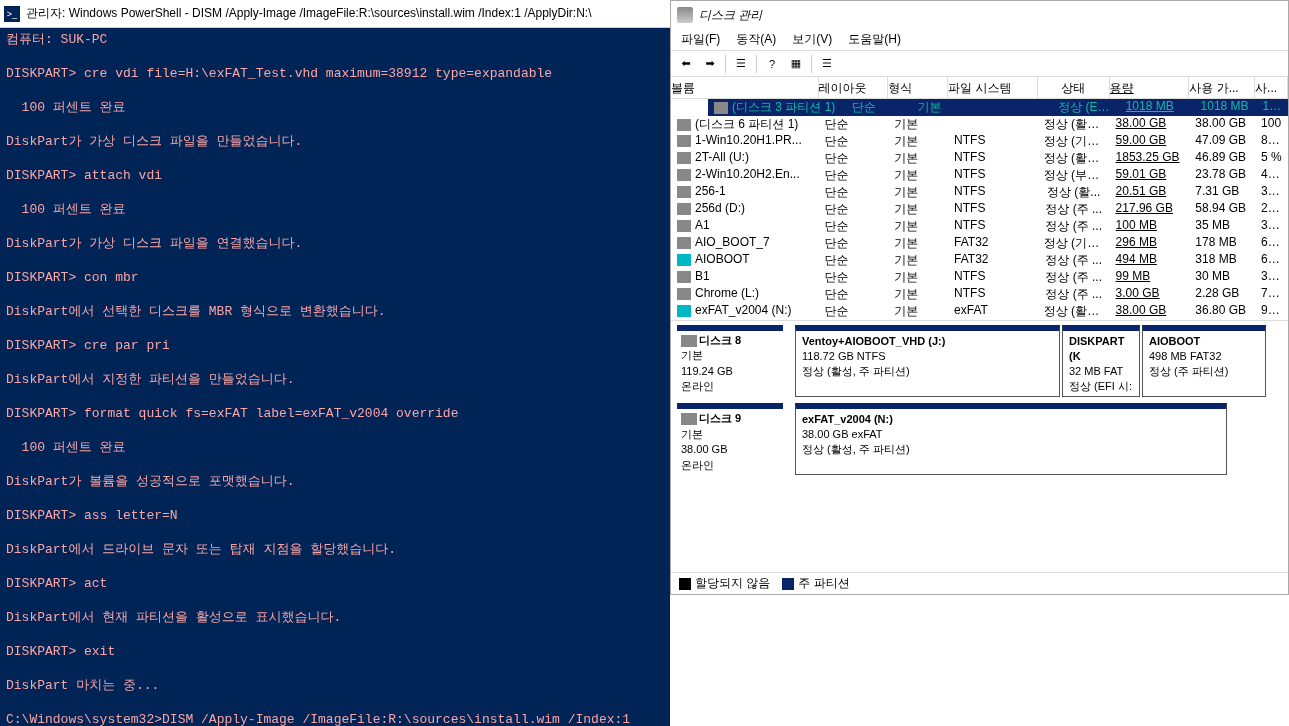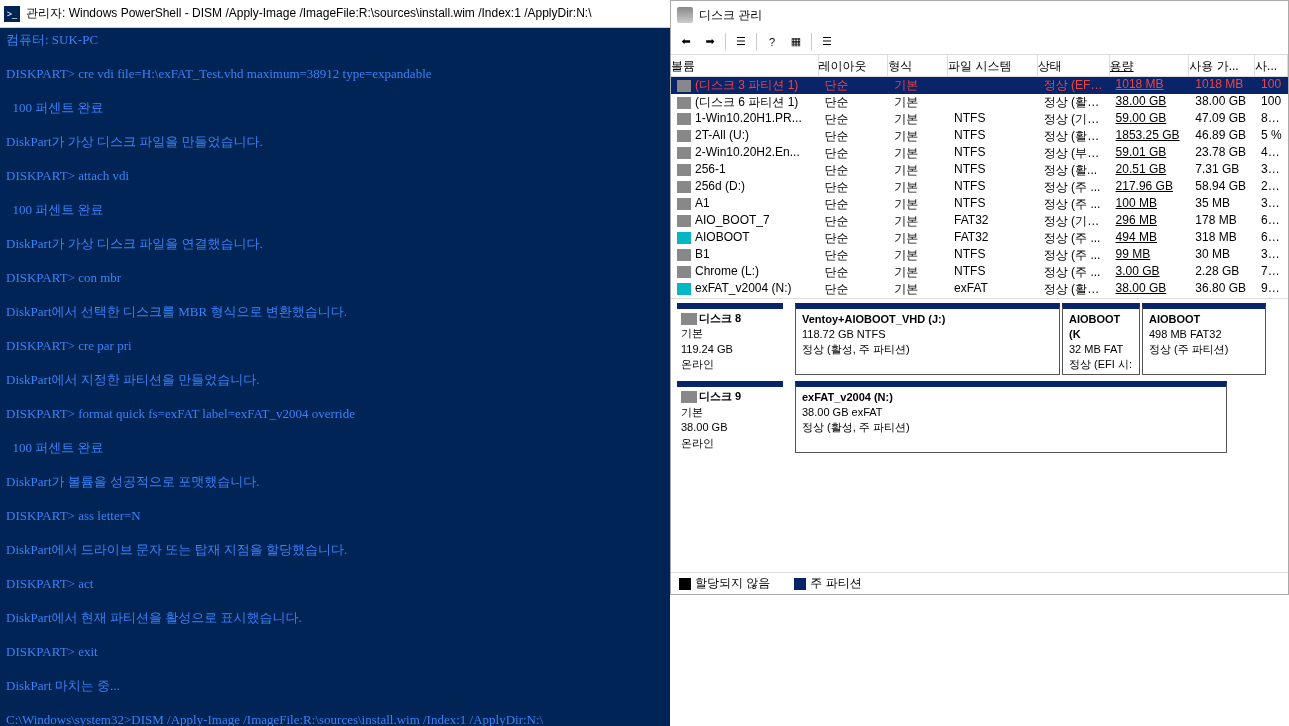--- a/index.html
+++ b/index.html
@@ -2,72 +2,78 @@
 <html><head>
 <meta charset="utf-8">
 <style>
 * { margin: 0; padding: 0; box-sizing: border-box; }
 body { font-family: "Malgun Gothic", "맑은 고딕", sans-serif; font-size: 12px; background: #fff; width: 1289px; height: 726px; overflow: hidden; position: relative; }
 
 
 .ps-window { position: absolute; left: 0; top: 0; width: 670px; height: 726px; background: #012456; display: flex; flex-direction: column; }
 .ps-title { background: #fff; color: #000; height: 28px; display: flex; align-items: center; padding: 0 4px; font-size: 12px; border-bottom: 1px solid #ccc; }
 .ps-title .icon { width: 16px; height: 16px; background: #012456; margin-right: 6px; display: flex; align-items: center; justify-content: center; color: #fff; font-size: 9px; }
-.ps-body { flex: 1; padding: 4px 6px; color: #3b82f6; font-family: Liberation Serif, serif; font-size: 13px; line-height: 1.3; white-space: pre-wrap; overflow: hidden; }
+.ps-body { flex: 1; padding: 4px 6px; color: #fca5a5; font-family: Liberation Mono, monospace; font-size: 13px; line-height: 1.3; white-space: pre-wrap; overflow: hidden; }
 .ps-body .line { min-height: 17px; }
 
 
 .dm-window { position: absolute; left: 670px; top: 0; width: 619px; height: 595px; background: #fff; border: 1px solid #aaa; display: flex; flex-direction: column; }
-.dm-title { height: 28px; background: #fff; display: flex; align-items: center; padding: 0 6px; font-size: 12px; }
+.dm-title { height: 28px; background: #fff; display: flex; align-items: center; padding: 0 6px; font-size: 12px; font-style: italic; }
 .dm-title .icon { width: 16px; height: 16px; margin-right: 6px; background: linear-gradient(#888, #ccc); border-radius: 2px; }
 .dm-menu { height: 22px; display: flex; align-items: center; padding: 0 4px; gap: 4px; font-size: 12px; border-bottom: 1px solid #ddd; }
 .dm-menu span { padding: 2px 6px; }
 .dm-toolbar { height: 26px; display: flex; align-items: center; padding: 0 4px; gap: 2px; border-bottom: 1px solid #ddd; }
 .tb-btn { width: 22px; height: 20px; border: 1px solid transparent; display: flex; align-items: center; justify-content: center; font-size: 11px; }
 .tb-sep { width: 1px; height: 18px; background: #ccc; margin: 0 2px; }
 
 
 .vol-table { border-bottom: 1px solid #ddd; }
 .vol-hdr { display: flex; height: 22px; background: #fff; border-bottom: 1px solid #ddd; }
 .vol-hdr > div { border-right: 1px solid #ddd; padding: 3px 0; font-size: 12px; overflow: hidden; white-space: nowrap; }
 .vol-row { display: flex; height: 17px; font-size: 12px; }
 .vol-row > div { padding: 0 6px; overflow: hidden; white-space: nowrap; text-overflow: ellipsis; }
-.vol-row.sel { background: #0a246a; color: #ef4444; }
+.vol-row.sel { background: #0a246a; color: #14b8a6; margin-left: 37px; }
 .vol-row .vicon { width: 14px; height: 12px; display: inline-block; background: #888; margin-right: 4px; vertical-align: middle; }
 .vol-row .vicon.cyan { background: #00b7c3; }
-.c-vol { width: 148px; } .c-lay { width: 70px; } .c-typ { width: 60px; } .c-fs { width: 90px; } .c-stat { width: 72px; } .c-cap { width: 80px; text-decoration: underline; } .c-free { width: 66px; } .c-pct { width: 33px; }
+.c-vol { width: 148px; } .c-lay { width: 70px; } .c-typ { width: 60px; } .c-fs { width: 90px; } .c-stat { width: 72px; text-align: center; } .c-cap { width: 80px; text-decoration: underline; } .c-free { width: 66px; } .c-pct { width: 33px; }
 
 
 .disk-panes { flex: 1; overflow: auto; padding: 4px 6px; }
 .disk-row { display: flex; margin-bottom: 6px; gap: 12px; }
 .disk-info { width: 106px; padding: 2px 4px; font-size: 11px; line-height: 1.4; border-top: 6px solid #0a246a; }
 .disk-info .dicon { width: 16px; height: 12px; background: #888; display: inline-block; margin-right: 2px; vertical-align: middle; }
 .disk-parts { flex: 1; display: flex; gap: 2px; }
 .part { border: 1px solid #555; border-top: 6px solid #0a246a; padding: 3px 6px; font-size: 11px; line-height: 1.35; overflow: hidden; }
 .part b { font-weight: bold; }
 
 
-.legend { height: 22px; padding: 3px 8px; font-size: 12px; display: flex; align-items: center; gap: 24px; border-top: 1px solid #ddd; }
+.legend { height: 22px; padding: 3px 8px; font-size: 12px; display: flex; align-items: center; gap: 12px; border-top: 1px solid #ddd; }
 .leg-box { width: 12px; height: 12px; display: inline-block; margin-right: 4px; vertical-align: middle; }
 </style>
 </head>
 <body>
 
 <div class="ps-window">
   <div class="ps-title">
     <span class="icon">&gt;_</span>
     <span>관리자: Windows PowerShell - DISM  /Apply-Image /ImageFile:R:\sources\install.wim /Index:1 /ApplyDir:N:\</span>
   </div>
   <div class="ps-body" id="ps-body"><div class="line">컴퓨터: SUK-PC</div><div class="line"></div><div class="line">DISKPART&gt; cre vdi file=H:\exFAT_Test.vhd maximum=38912 type=expandable</div><div class="line"></div><div class="line">  100 퍼센트 완료</div><div class="line"></div><div class="line">DiskPart가 가상 디스크 파일을 만들었습니다.</div><div class="line"></div><div class="line">DISKPART&gt; attach vdi</div><div class="line"></div><div class="line">  100 퍼센트 완료</div><div class="line"></div><div class="line">DiskPart가 가상 디스크 파일을 연결했습니다.</div><div class="line"></div><div class="line">DISKPART&gt; con mbr</div><div class="line"></div><div class="line">DiskPart에서 선택한 디스크를 MBR 형식으로 변환했습니다.</div><div class="line"></div><div class="line">DISKPART&gt; cre par pri</div><div class="line"></div><div class="line">DiskPart에서 지정한 파티션을 만들었습니다.</div><div class="line"></div><div class="line">DISKPART&gt; format quick fs=exFAT label=exFAT_v2004 override</div><div class="line"></div><div class="line">  100 퍼센트 완료</div><div class="line"></div><div class="line">DiskPart가 볼륨을 성공적으로 포맷했습니다.</div><div class="line"></div><div class="line">DISKPART&gt; ass letter=N</div><div class="line"></div><div class="line">DiskPart에서 드라이브 문자 또는 탑재 지점을 할당했습니다.</div><div class="line"></div><div class="line">DISKPART&gt; act</div><div class="line"></div><div class="line">DiskPart에서 현재 파티션을 활성으로 표시했습니다.</div><div class="line"></div><div class="line">DISKPART&gt; exit</div><div class="line"></div><div class="line">DiskPart 마치는 중...</div><div class="line"></div><div class="line">C:\Windows\system32&gt;DISM /Apply-Image /ImageFile:R:\sources\install.wim /Index:1 /ApplyDir:N:\</div></div>
 </div>
 
 <div class="dm-window">
   <div class="dm-title">
     <span class="icon"></span>
     <span>디스크 관리</span>
+  </div>
+  <div class="dm-menu">
+    <span>파일(F)</span>
+    <span>동작(A)</span>
+    <span>보기(V)</span>
+    <span>도움말(H)</span>
   </div>
   <div class="dm-toolbar">
     <div class="tb-btn">⬅</div>
     <div class="tb-btn">➡</div>
     <div class="tb-sep"></div>
     <div class="tb-btn">☰</div>
     <div class="tb-sep"></div>
     <div class="tb-btn">?</div>
     <div class="tb-btn">▦</div>
     <div class="tb-sep"></div>
@@ -217,21 +223,21 @@
           <div class="c-pct">97 %</div>
         </div>
       </div>
   </div>
 
   <div class="disk-panes" id="disk-panes">
       <div class="disk-row">
         <div class="disk-info"><span class="dicon"></span><b>디스크 8</b><br>기본<br>119.24 GB<br>온라인</div>
         <div class="disk-parts">
           <div class="part" style="width: 265px;"><b>Ventoy+AIOBOOT_VHD  (J:)</b><br>118.72 GB NTFS<br>정상 (활성, 주 파티션)</div>
-          <div class="part" style="width: 78px;"><b>AIOBOOT  (K</b><br>32 MB FAT<br>정상 (EFI 시:</div>
+          <div class="part" style="width: 78px;"><b>DISKPART  (K</b><br>32 MB FAT<br>정상 (EFI 시:</div>
           <div class="part" style="width: 124px;"><b>AIOBOOT</b><br>498 MB FAT32<br>정상 (주 파티션)</div>
         </div>
       </div>
       <div class="disk-row">
         <div class="disk-info"><span class="dicon"></span><b>디스크 9</b><br>기본<br>38.00 GB<br>온라인</div>
         <div class="disk-parts">
           <div class="part" style="width: 432px;"><b>exFAT_v2004  (N:)</b><br>38.00 GB exFAT<br>정상 (활성, 주 파티션)</div>
         </div>
       </div>
     </div>

